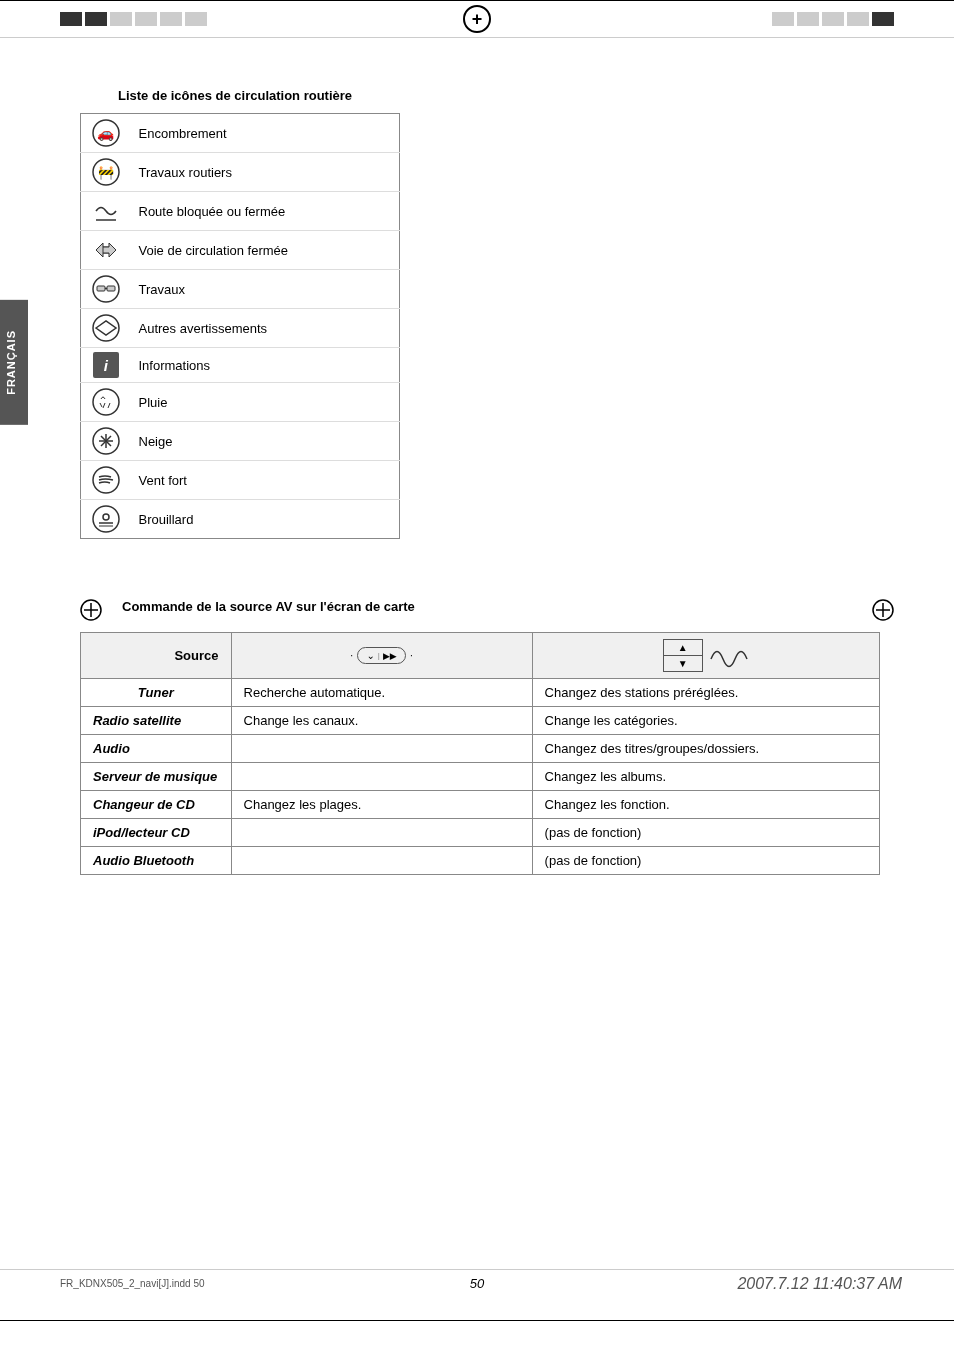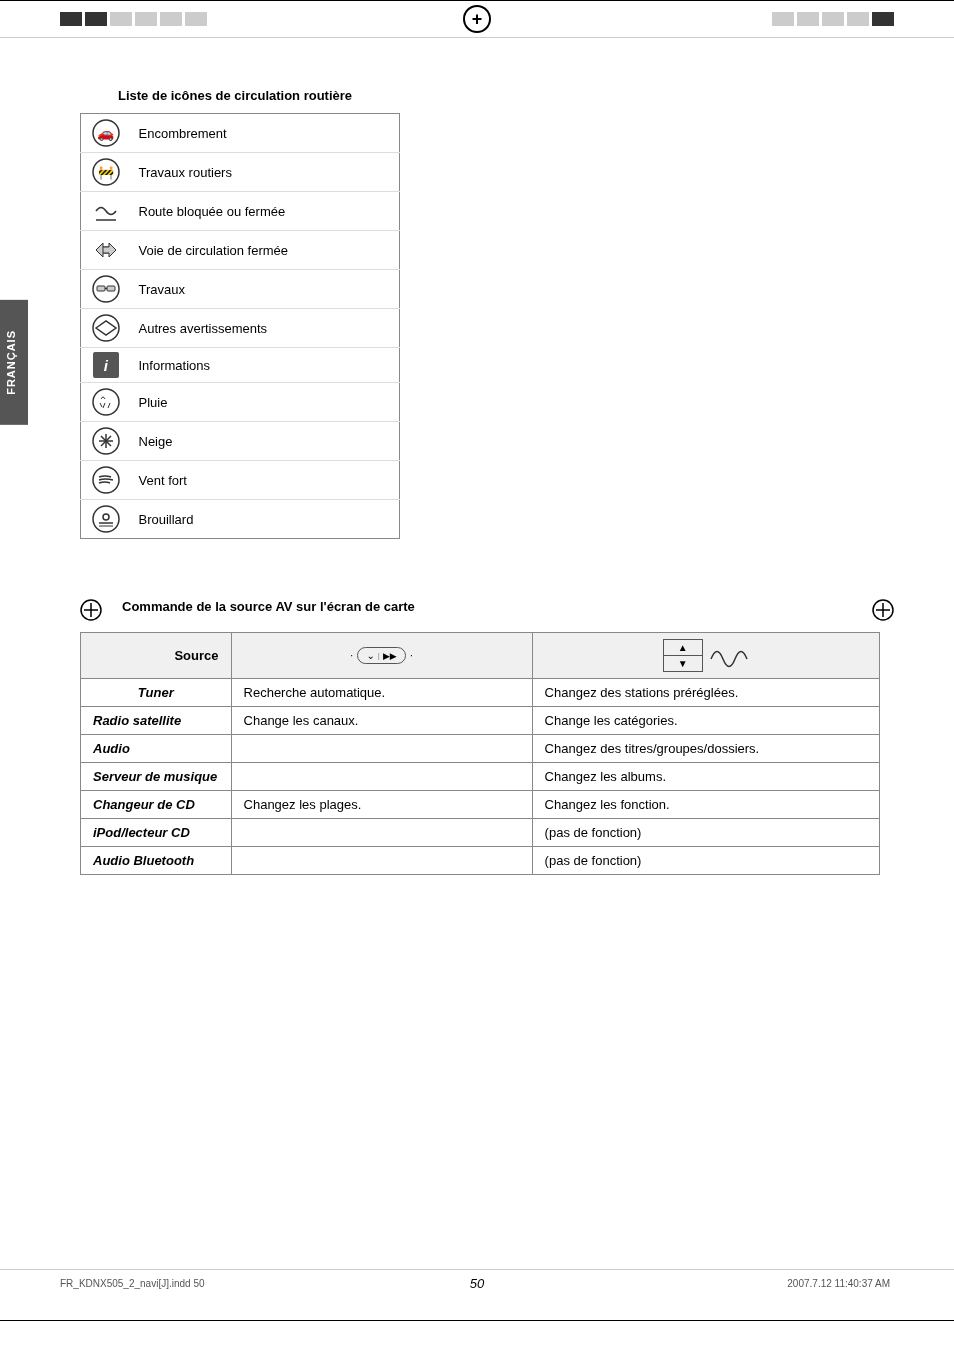--- a/index.html
+++ b/index.html
@@ -181,23 +181,24 @@
       font-style: italic;
     }
     .bottom-text-left {
       position: absolute;
       left: 60px;
       font-size: 10px;
       color: #555;
     }
     .bottom-text-right {
       position: absolute;
-      right: 64px;
-      font-size: 10px;
+      right: 52px;
+      font-size: 16px;
       color: #555;
+      font-style: italic;
     }
 
     
     .bottom-line {
       position: absolute;
       bottom: 30px;
       left: 0;
       right: 0;
       height: 1px;
       background: #000;

